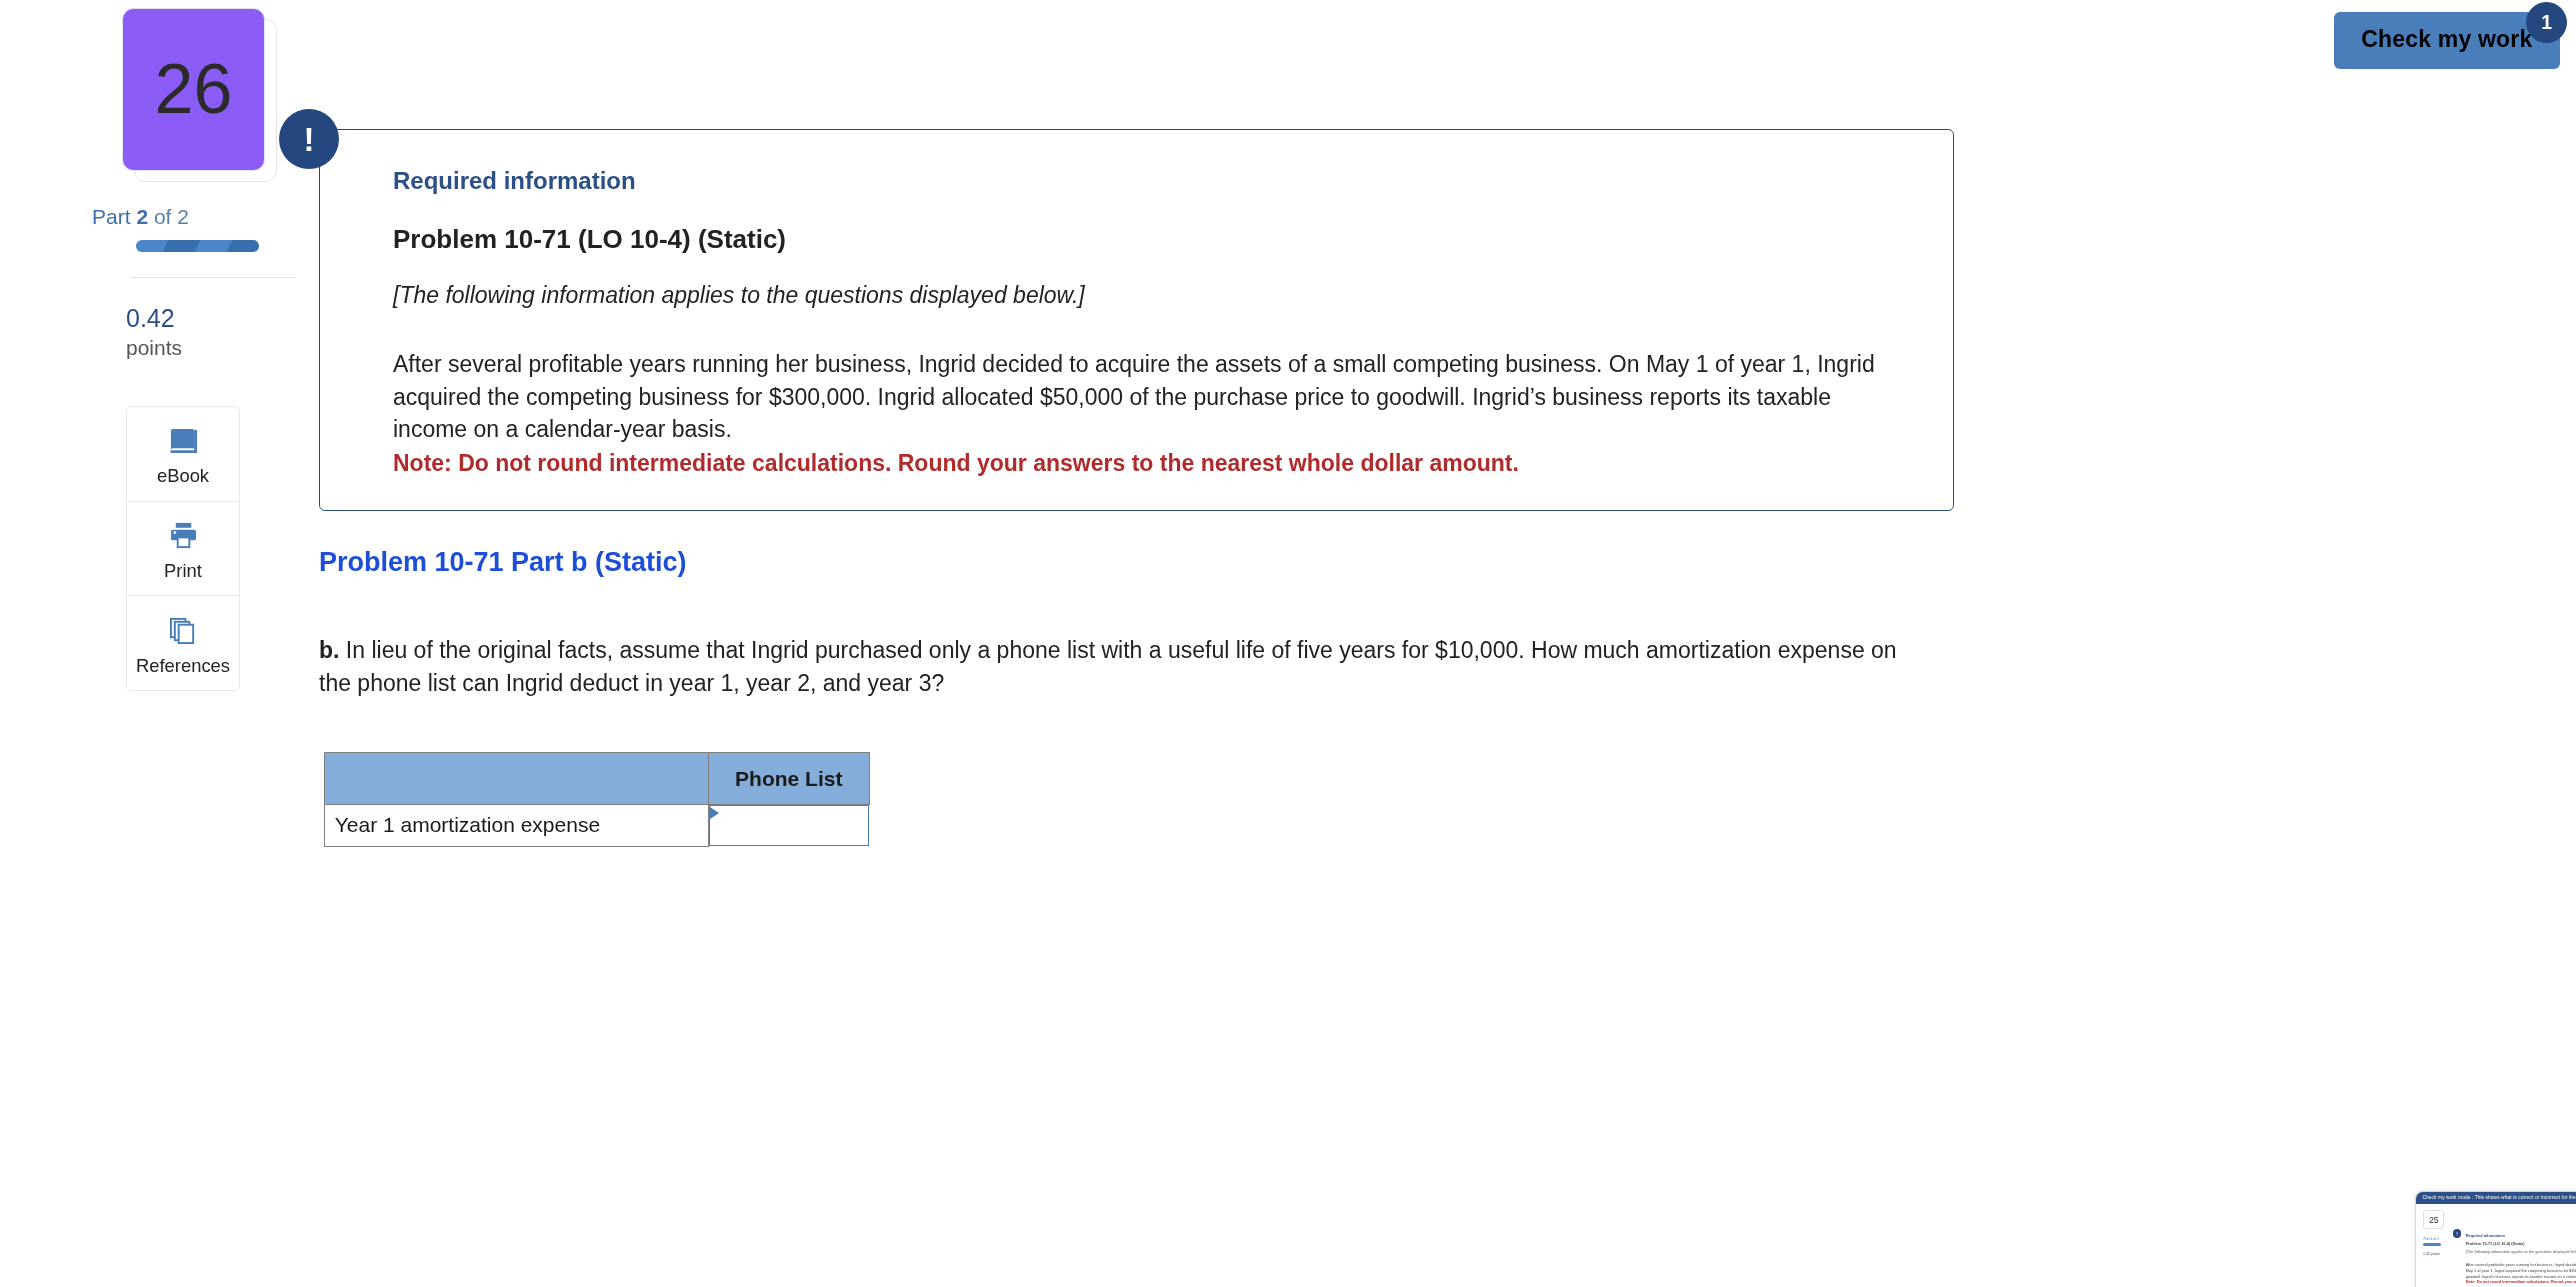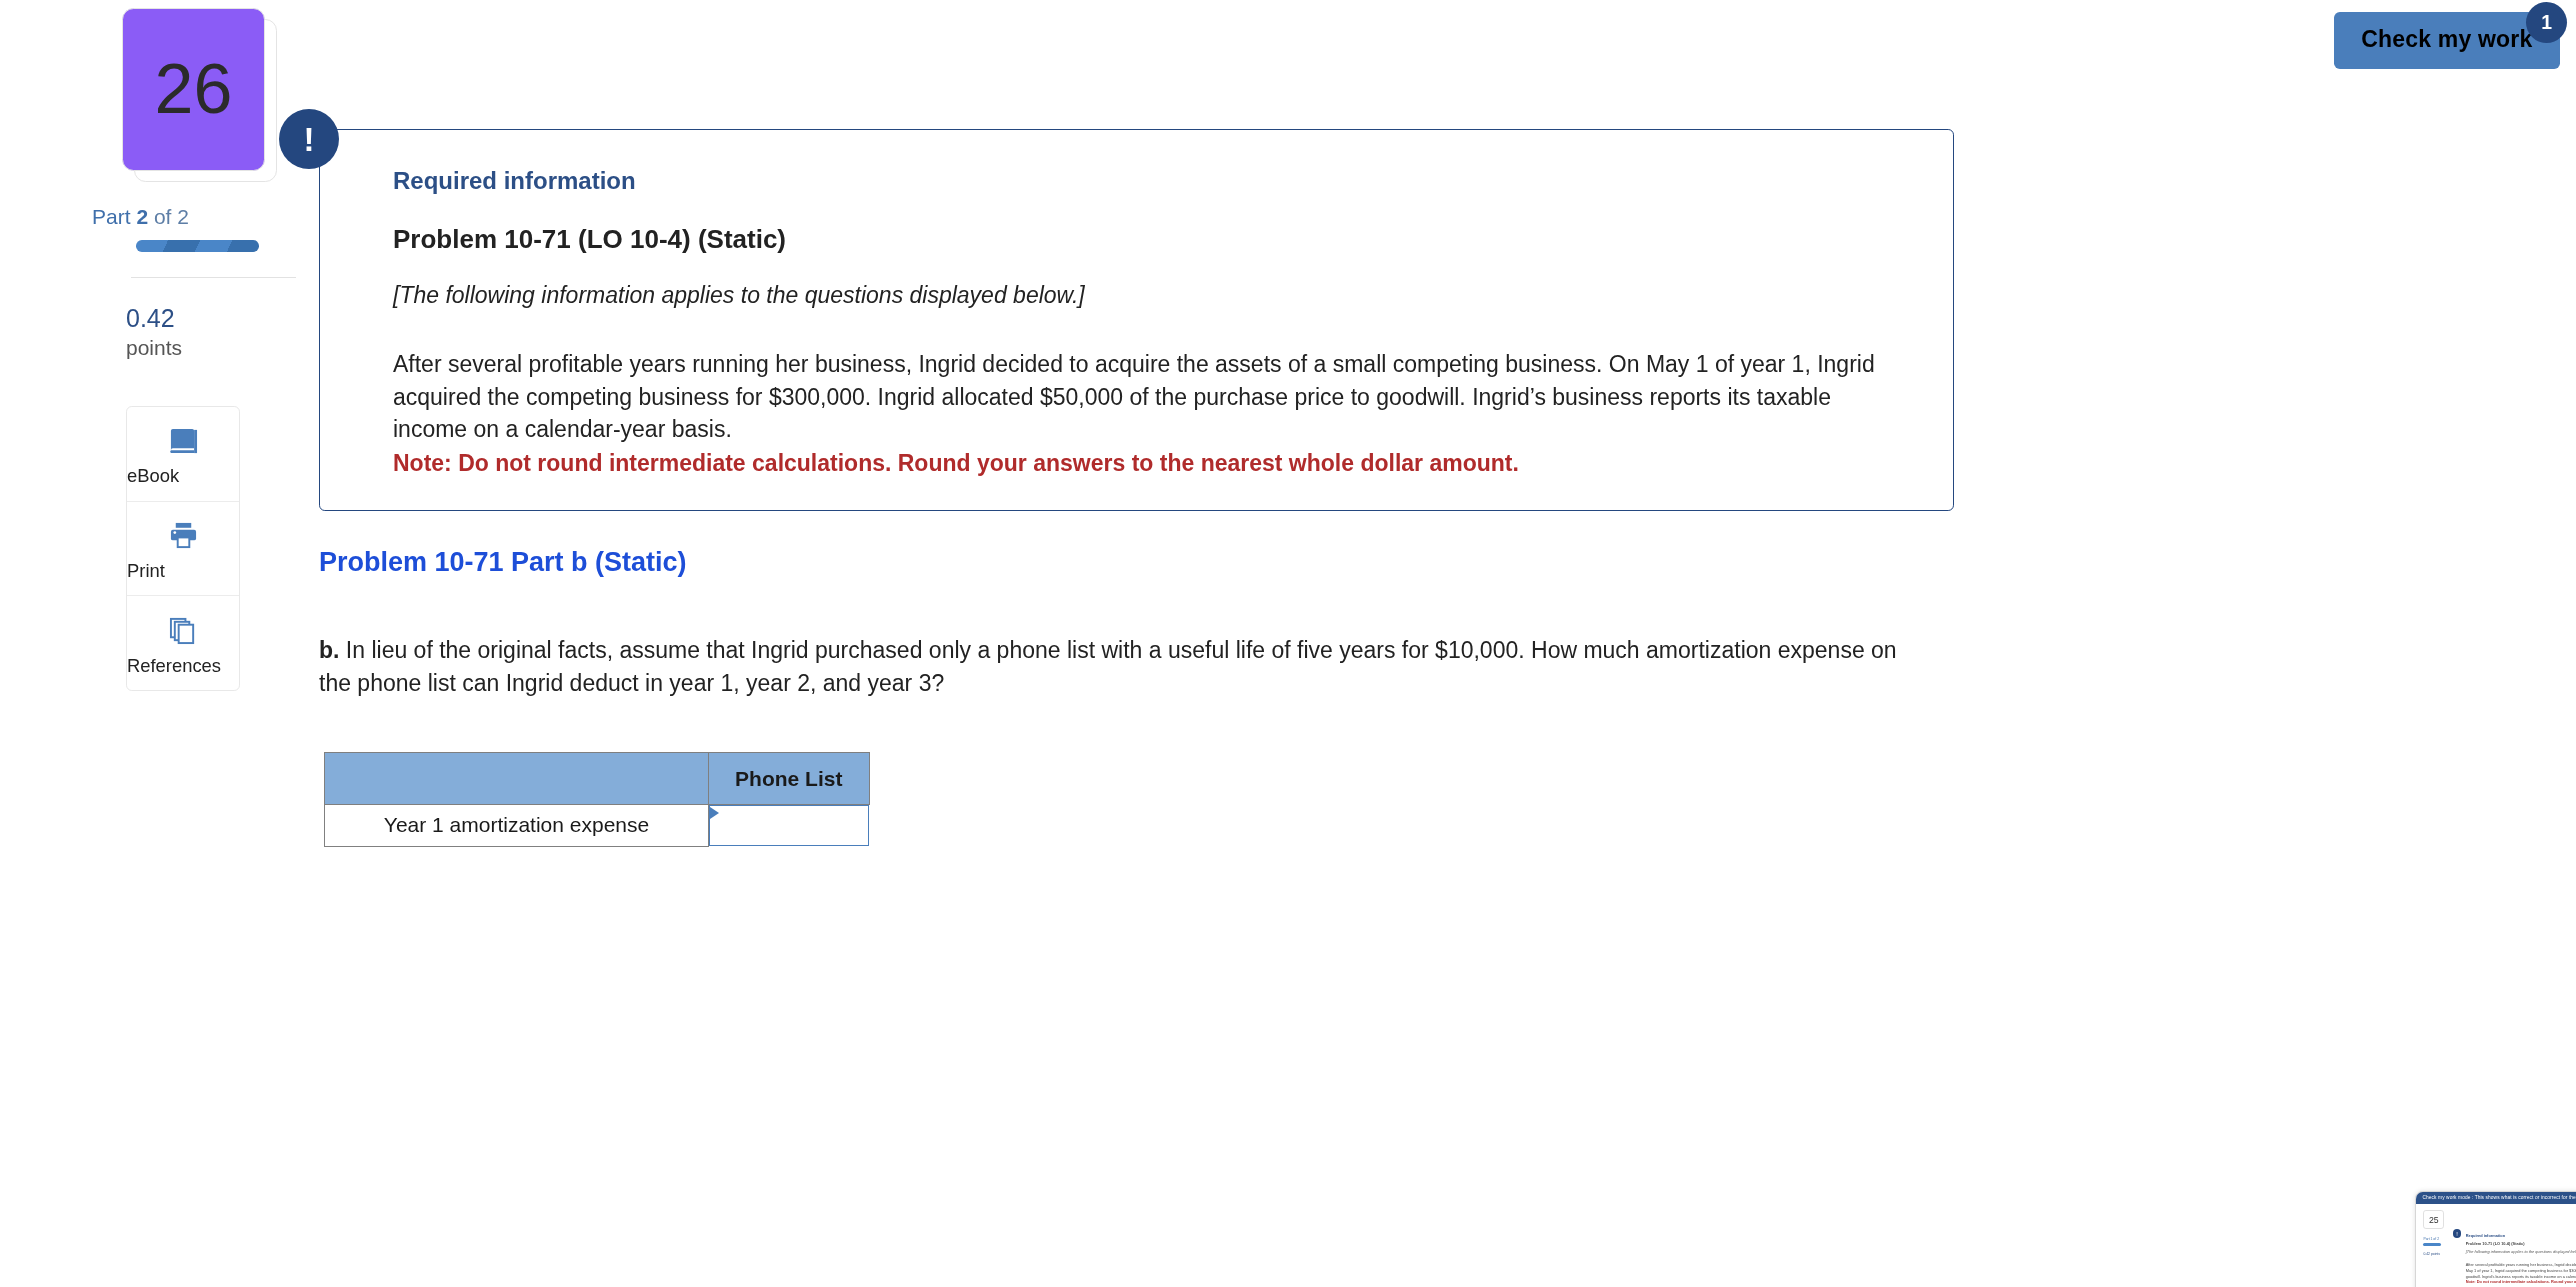--- a/index.html
+++ b/index.html
@@ -61,21 +61,21 @@
       #4a86c8 0 25%, #3870ad 25% 50%, #4a86c8 50% 75%, #3870ad 75% 100%);
   }
   .side-divider { width: 165px; height: 1px; background: #e2e2e2; margin: 25px 0 0 131px; }
   .points { margin: 27px 0 16px 126px; }
   .points-val { font-size: 25px; color: #2c4f86; line-height: 1.1; }
   .points-unit { font-size: 21px; color: #555; margin-top: 3.9px; }
 
   .tools { margin: 46px 0 0 126px; width: 114px; border: 1px solid #e8e8e8; border-radius: 5.8px; background:#fff; }
   .tool {
     border-bottom: 1px solid #ececec;
-    padding: 19.4px 0 13.5px 0; cursor: pointer;
+    padding: 19.4px 0 13.5px 0; text-align: center; cursor: pointer;
   }
   .tool:last-child { border-bottom: none; }
   .tool-label { font-size: 18.4px; color: #222; margin-top: 9.7px; }
   .tool svg { display: block; margin: 0 auto; }
 
   
   .reqbox {
     position: absolute; left: 319px; top: 129px;
     width: 1635px;
     border: 1.9px solid #24477f; border-radius: 5.8px;
@@ -114,21 +114,21 @@
     background: #82add e; }
   .ans-table th {
     background: #84add9; border: 1px solid #7f7f7f;
     height: 52px; padding: 0 6px;
     font-size: 21px; font-weight: bold; color: #1a1a1a;
   }
   .ans-table th.head-blank { width: 384px; }
   .ans-table th.head-col { width: 160px; }
   .ans-table td.rowlabel {
     border: 1px solid #808080; height: 41px;
-    text-align: center; font-size: 21px; color: #1a1a1a;
+    text-align: left; font-size: 21px; color: #1a1a1a;
     padding: 0 9.7px; background: #fff; margin-top: 13px;
   }
   .ans-table td.inputcell {
     border: none; padding: 0; background: #fff; position: relative;
     height: 41px;
   }
   .ans-input {
     width: 160px; height: 41px;
     border: 1.9px solid #4a7ebb; background: #fff;
     font-size: 21px; color: #1a1a1a;

